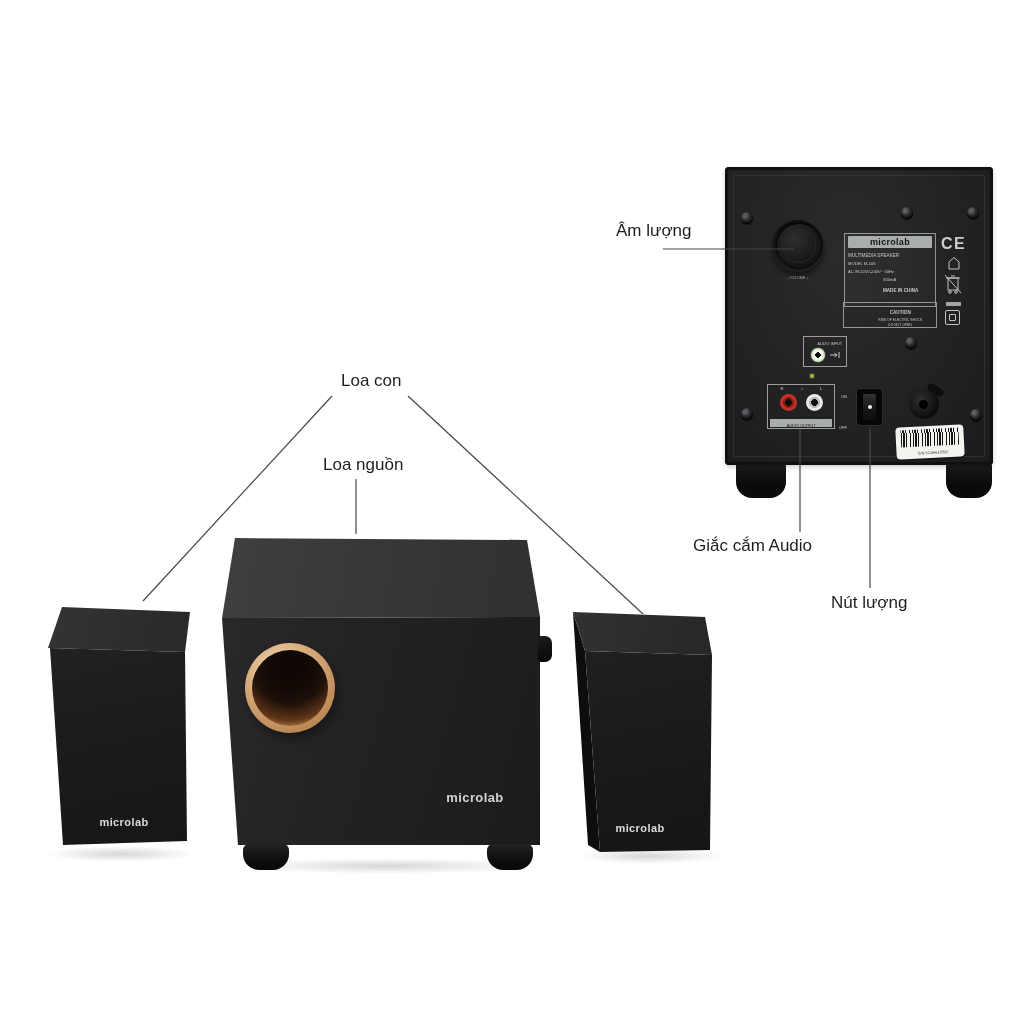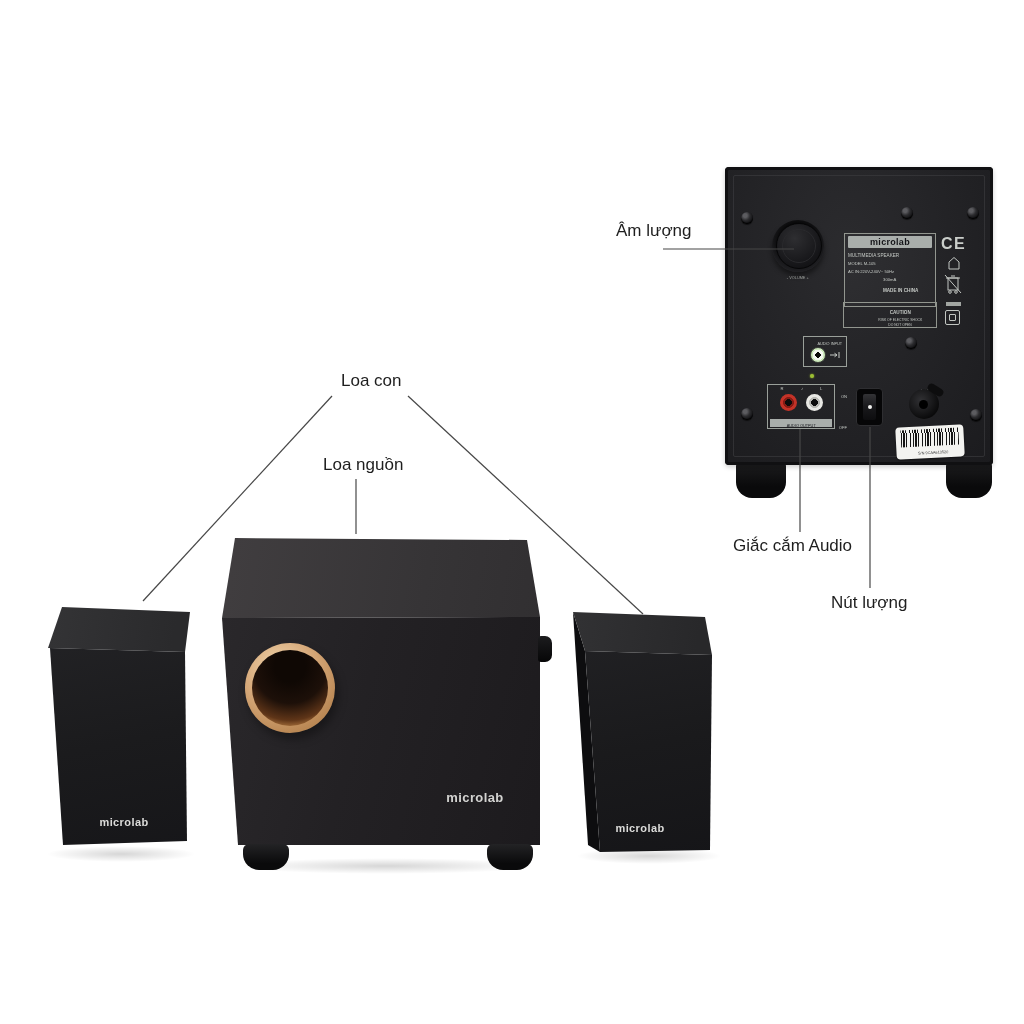--- a/index.html
+++ b/index.html
@@ -5,21 +5,21 @@
   html,body { margin:0; padding:0; background:#fff; }
   .canvas { position:relative; width:1024px; height:1024px; background:#ffffff;
             font-family:"Liberation Sans", sans-serif; overflow:hidden;padding-left:12px; }
 
   
   .callout-lines { position:absolute; left:0; top:0; width:1024px; height:1024px; z-index:6; pointer-events:none; }
   .callout-label { position:absolute; z-index:7; font-size:17px; color:#1e1e1e; white-space:nowrap; }
   .lbl-volume  { left:616px; top:221px; }
   .lbl-sat     { left:341px; top:371px; }
   .lbl-main    { left:323px; top:455px; }
-  .lbl-jack    { left:733px; top:536px;text-align:right; }
+  .lbl-jack    { left:693px; top:536px;text-align:right; }
   .lbl-power   { left:831px; top:593px; }
 
   
   .tz { font-size:8px; white-space:nowrap; display:inline-block; line-height:1; }
   .s4 { transform:scale(.42); transform-origin:50% 50%; }
   .s45{ transform:scale(.48); transform-origin:50% 50%; }
   .s5 { transform:scale(.52); transform-origin:50% 50%; }
   .s55{ transform:scale(.58); transform-origin:50% 50%; }
   .ol { transform-origin:0 50%; }
 

